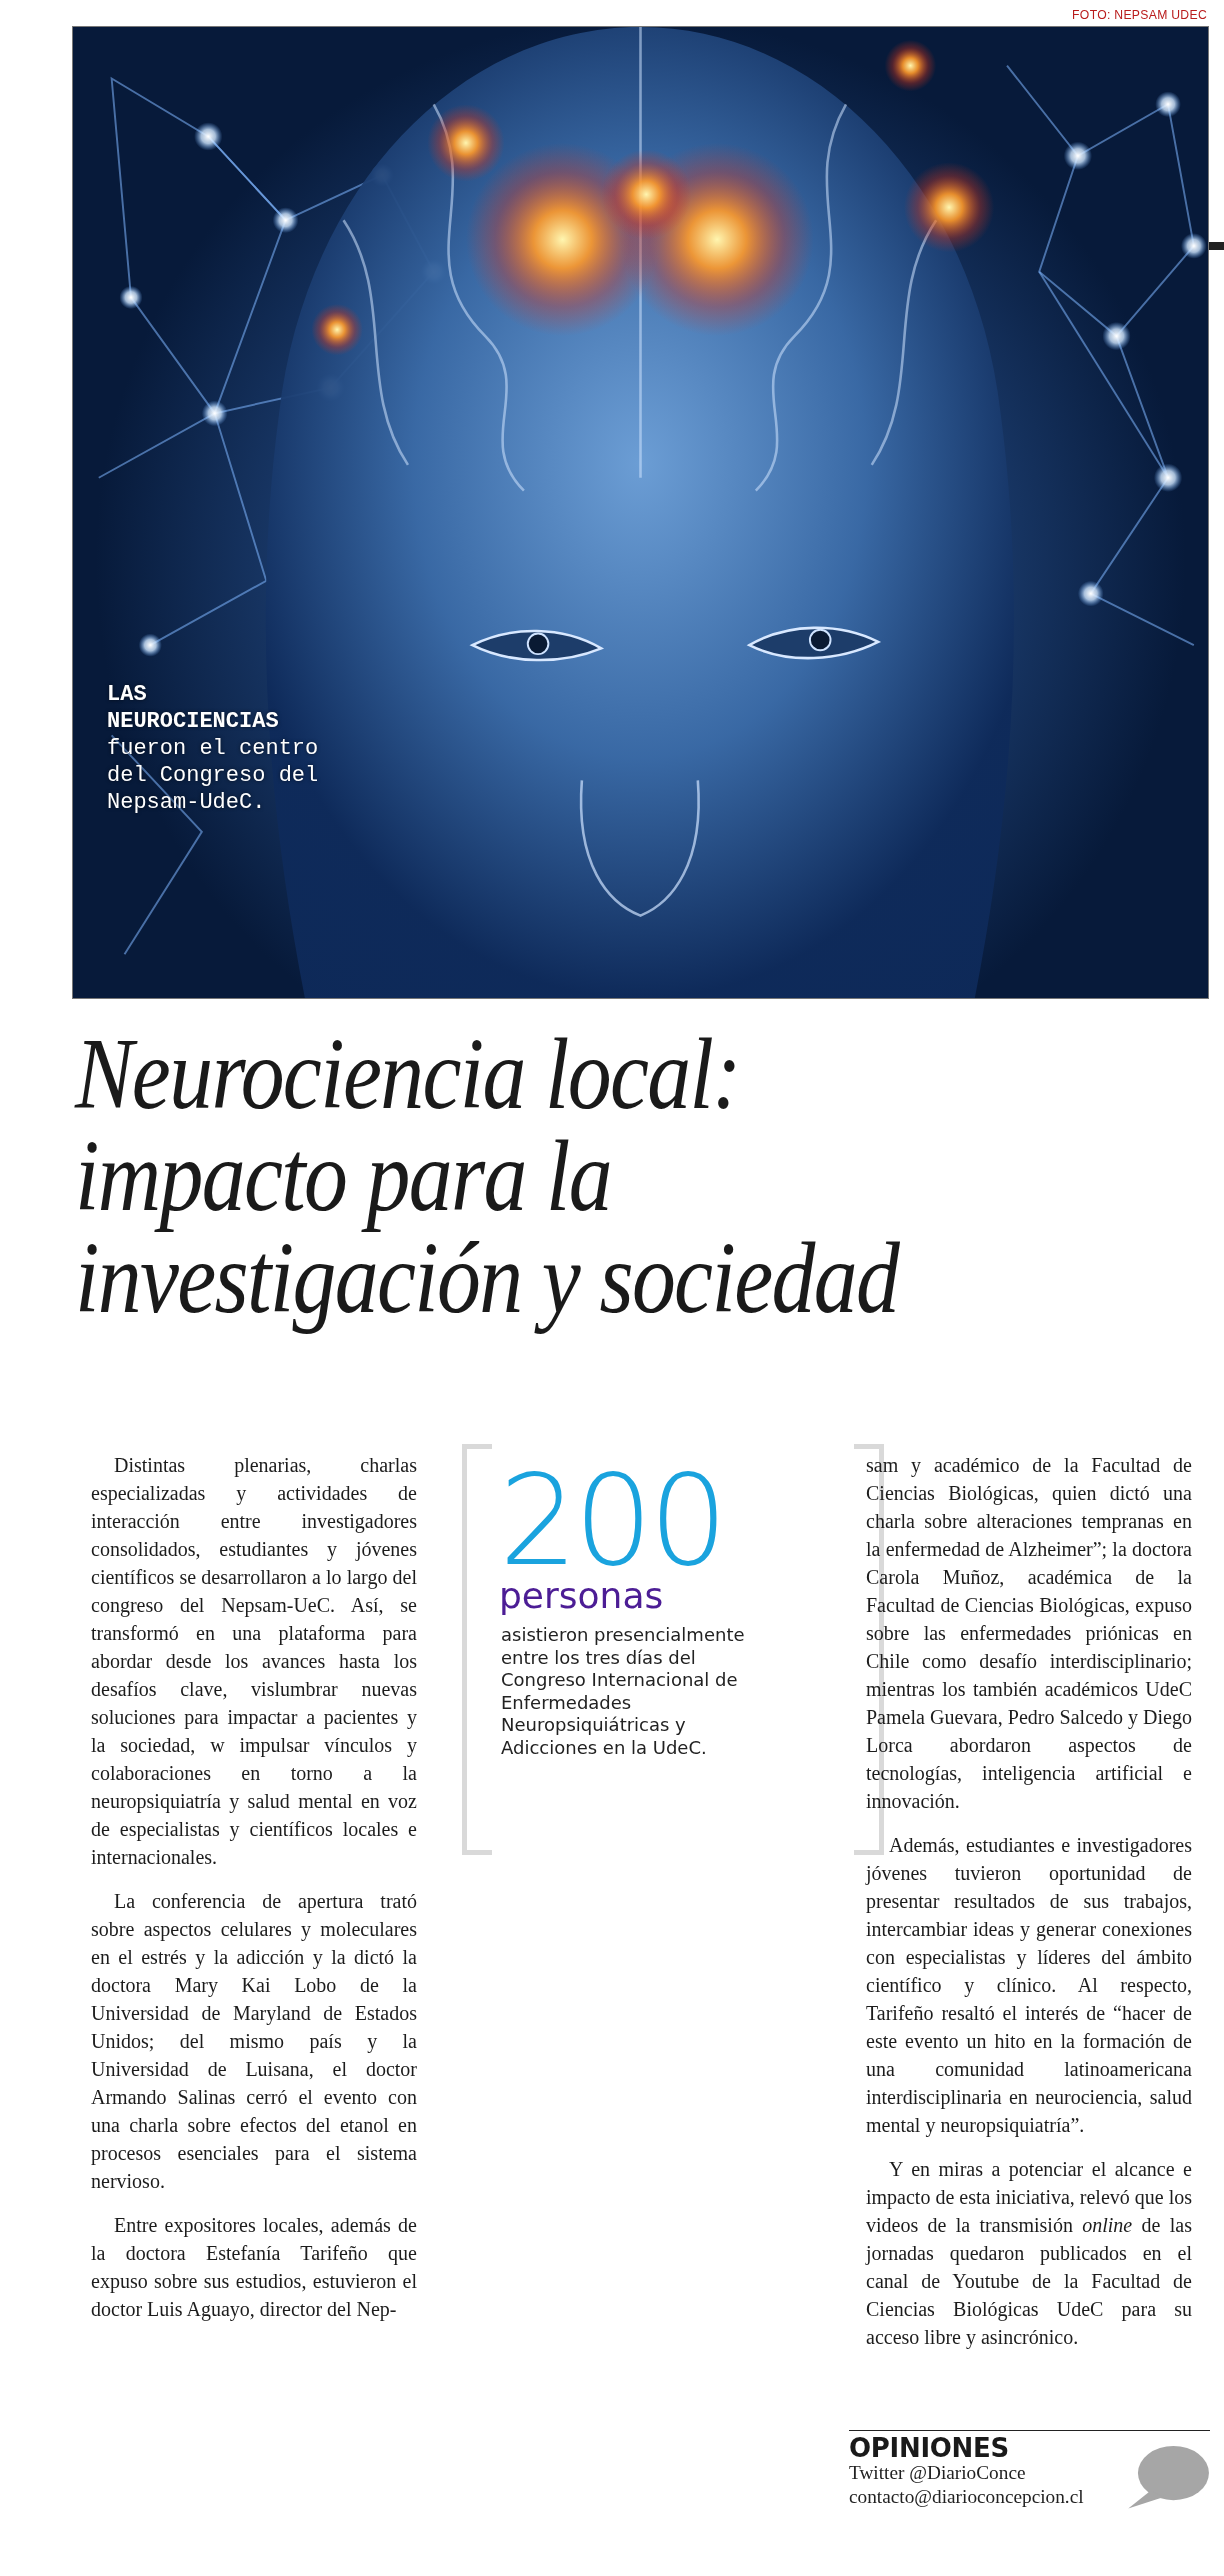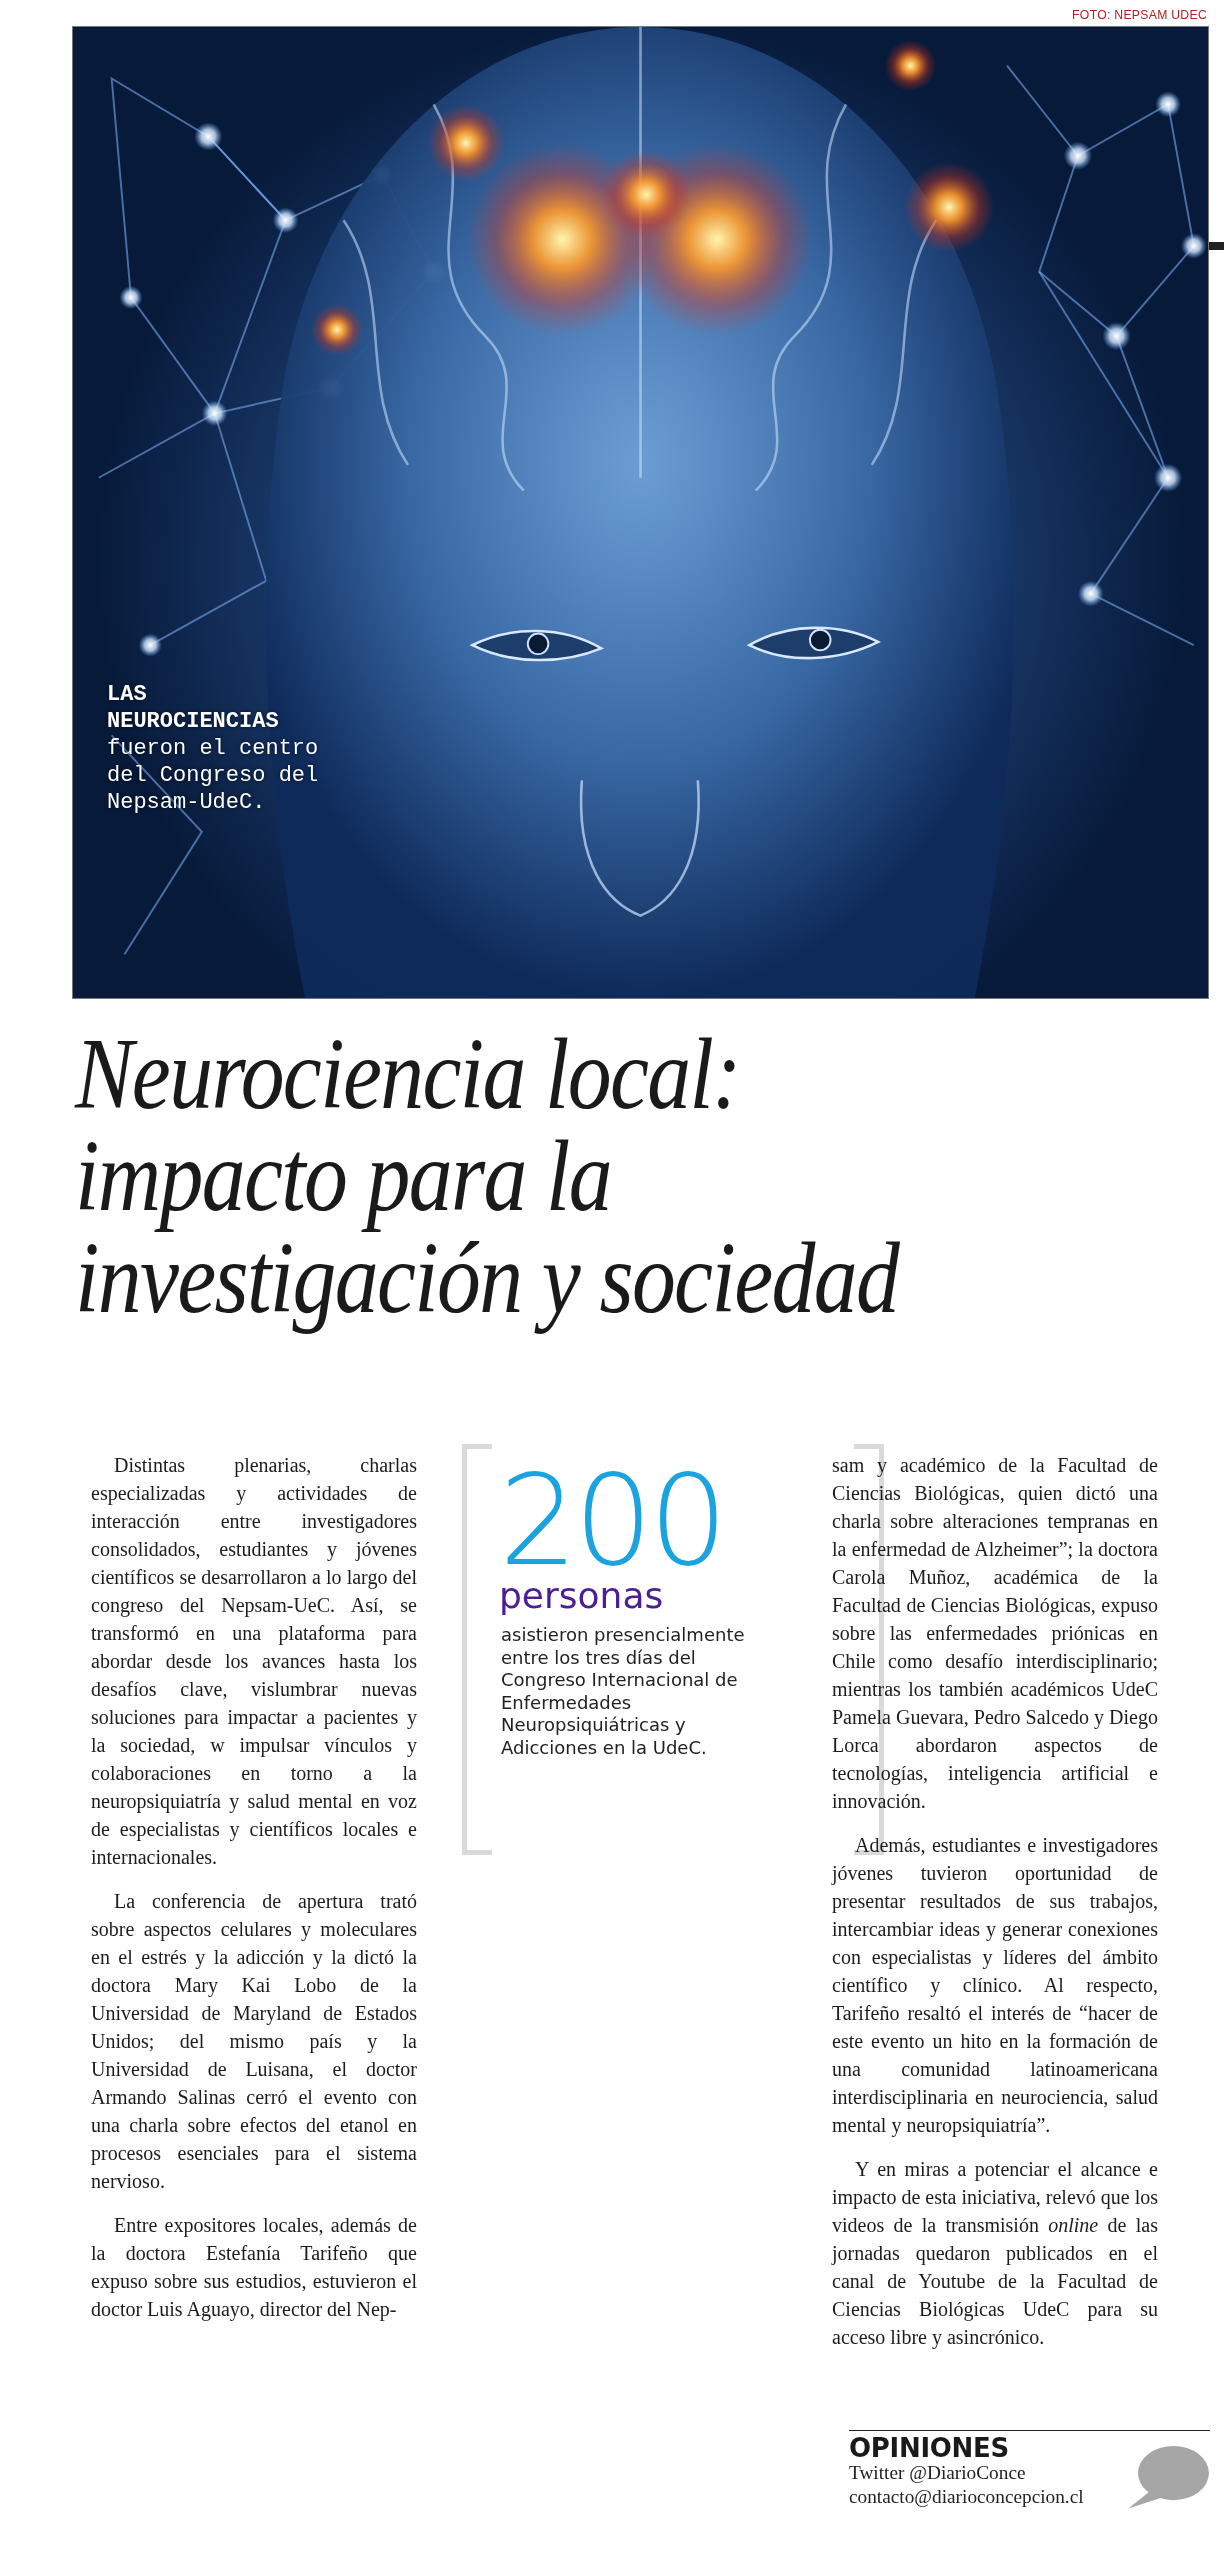--- a/index.html
+++ b/index.html
@@ -36,21 +36,21 @@
   .headline span { display: block; }
 
   .col {
     position: absolute; top: 1435px; width: 358px;
     font-family: "Liberation Serif", serif; font-size: 20px; line-height: 28px;
     text-align: justify; hyphens: auto; color: #1c1c1c;
   }
   .col p { margin: 16px; text-indent: 23px; }
   .col p.noindent { text-indent: 0; }
   .col-left { left: 75px; }
-  .col-right { left: 816px; }
+  .col-right { left: 850px; }
   .col em { font-style: italic; }
 
   .pull {
     position: absolute; left: 462px; top: 1444px; width: 422px; height: 411px;
   }
   .bracket { position: absolute; top: 0; width: 30px; height: 411px; border: 5.2px solid #d9d9d9; box-sizing: border-box; }
   .bracket.left { left: 0; border-right: none; }
   .bracket.right { right: 0; border-left: none; }
   .pull-number {
     position: absolute; left: 37px; top: 19.3px;

